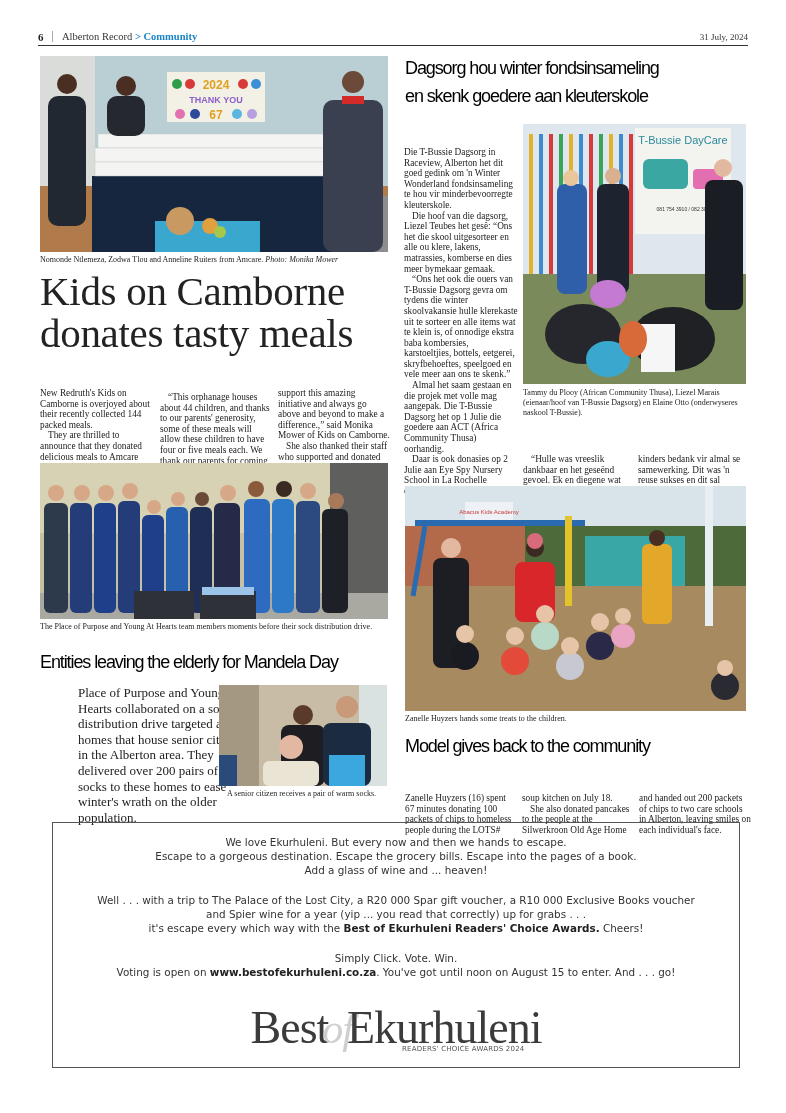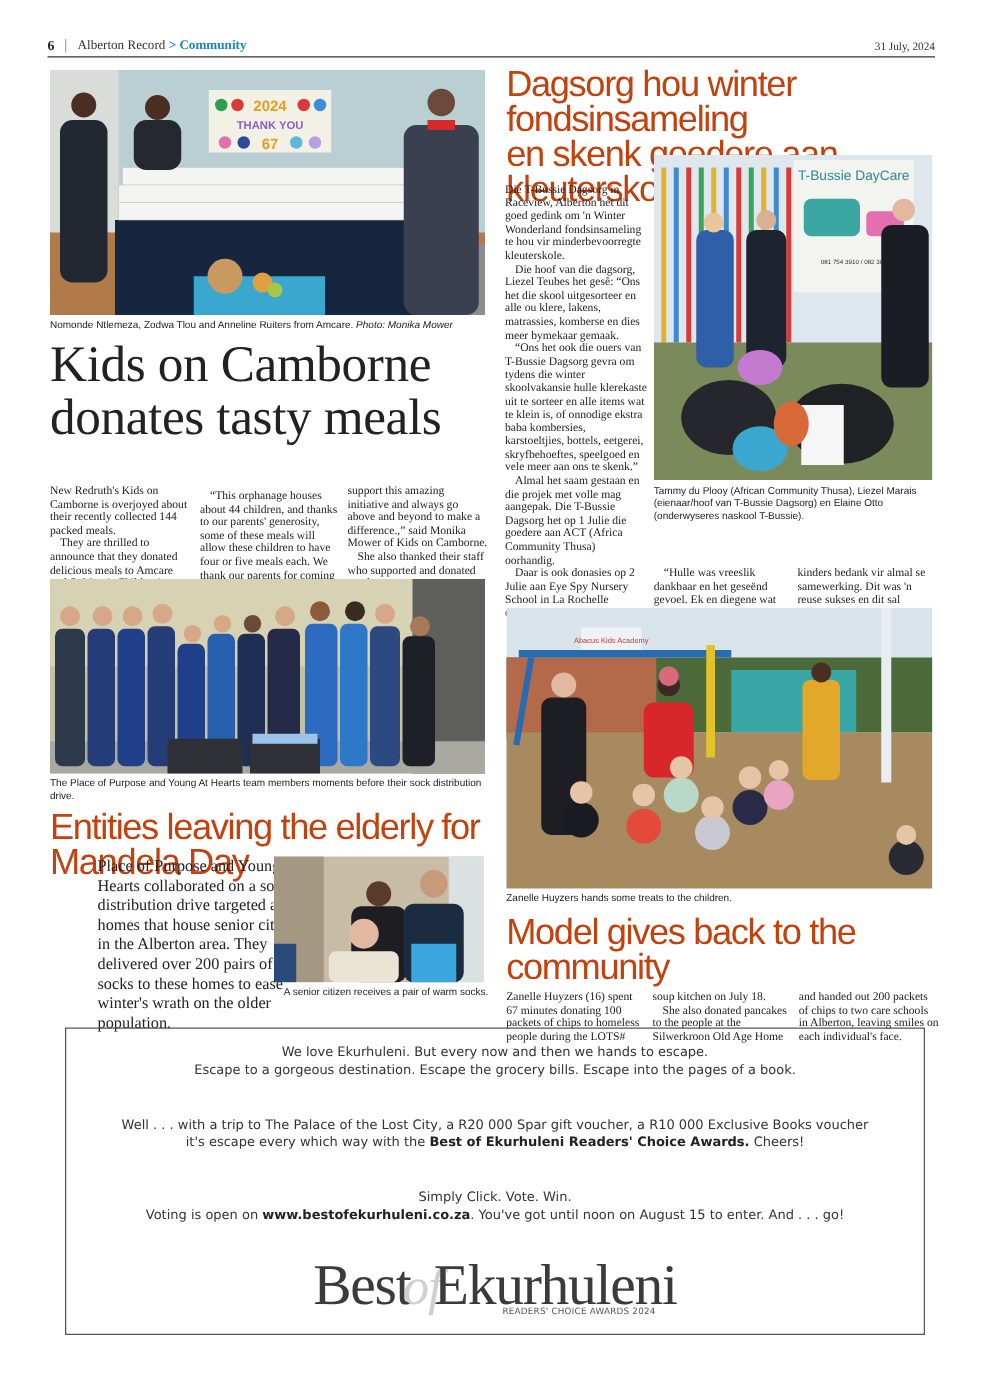--- a/index.html
+++ b/index.html
@@ -13,25 +13,25 @@
   .hdr-page { left: 0; top: 1px; font-weight: bold; font-size: 11px; }
   .hdr-sep { left: 14px; top: 1px; width: 1px; height: 11px; background: #aaa; }
   .hdr-pub { left: 24px; top: 1px; font-size: 10.5px; color: #333; }
   .hdr-sect { font-weight: bold; color: #1a84c7; }
   .hdr-date { right: 0; top: 2px; font-size: 9px; color: #333; }
 
   
   .photo { overflow: hidden; }
   .photo svg { display: block; width: 100%; height: 100%; }
 
-  .caption { font-family: Liberation Sans, sans-serif; font-size: 8px; line-height: 10px; color: #222; }
+  .caption { font-family: Liberation Serif, serif; font-size: 8px; line-height: 10px; color: #222; }
   .caption i { font-style: italic; }
 
   .headline-serif { font-family: "Liberation Serif", serif; font-size: 41px; line-height: 42px; color: #222; letter-spacing: -0.3px; }
-  .headline-cond { font-family: "Liberation Sans Narrow", "Liberation Sans", sans-serif; font-size: 29px; line-height: 28px; color: #c2410c; letter-spacing: -1.1px; transform-origin: left top; }
+  .headline-cond { font-family: "Liberation Sans Narrow", "Liberation Sans", sans-serif; font-size: 18px; line-height: 28px; color: #000000; letter-spacing: -1.1px; transform-origin: left top; }
 
   .body-col { font-family: "Liberation Serif", serif; font-size: 9.3px; line-height: 10.6px; color: #222; margin-top: 24px; }
   .body-col p { text-indent: 0; }
   .body-col p + p { text-indent: 8px; }
 
   .lead-big { font-family: "Liberation Serif", serif; font-size: 13px; line-height: 15.6px; color: #222; margin-left: 38px; }
 
   
   .ad { left: 52px; top: 822px; width: 688px; height: 246px; border: 1px solid #555; }
   .ad-text { font-family: "DejaVu Sans", sans-serif; font-size: 10.4px; line-height: 14px; color: #333; text-align: center; width: 100%; }
@@ -284,23 +284,25 @@
   <p>She also donated pancakes to the people at the Silwerkroon Old Age Home</p>
 </div>
 <div class="abs body-col" style="left:639px; top:769px; width:112px;">
   <p>and handed out 200 packets of chips to two care schools in Alberton, leaving smiles on each individual's face.</p>
 </div>
 
 <div class="abs ad">
   <div class="abs ad-text" style="top:12px;">
     <div>We love Ekurhuleni. But every now and then we hands to escape.</div>
     <div>Escape to a gorgeous destination. Escape the grocery bills. Escape into the pages of a book.</div>
+    <div>Add a glass of wine and ... heaven!</div>
   </div>
   <div class="abs ad-text" style="top:70px;">
     <div>Well . . . with a trip to The Palace of the Lost City, a R20 000 Spar gift voucher, a R10 000 Exclusive Books voucher</div>
+    <div>and Spier wine for a year (yip ... you read that correctly) up for grabs . . .</div>
     <div><span>it's escape every which way with the </span><b>Best of Ekurhuleni Readers' Choice Awards.</b><span> Cheers!</span></div>
   </div>
   <div class="abs ad-text" style="top:128px;">
     <div>Simply Click. Vote. Win.</div>
     <div><span>Voting is open on </span><b>www.bestofekurhuleni.co.za</b><span>. You've got until noon on August 15 to enter. And . . . go!</span></div>
   </div>
   <div class="abs logo">
     <span>Best</span><span class="of">of</span><span>Ekurhuleni</span>
   </div>
   <div class="abs logo-sub">READERS' CHOICE AWARDS 2024</div>

